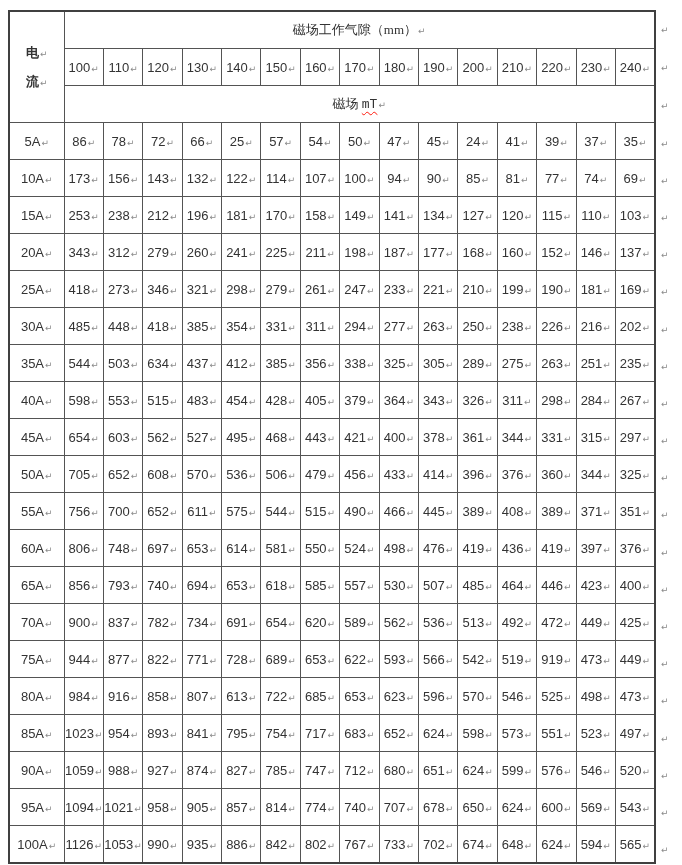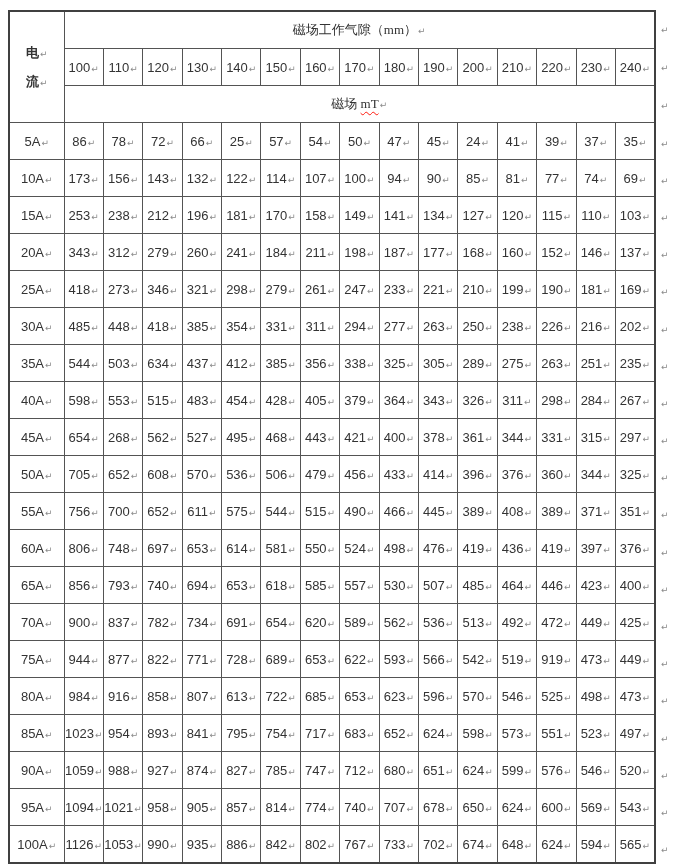--- a/index.html
+++ b/index.html
@@ -52,20 +52,21 @@
     margin-left: 1px;
     font-weight: normal;
     font-family: "DejaVu Sans", sans-serif;
   }
   .squiggle {
     text-decoration-line: underline;
     text-decoration-style: wavy;
     text-decoration-color: #ff1a0e;
     text-decoration-thickness: 1px;
     text-underline-offset: 3px;
+    font-family: Liberation Mono, monospace;
   }
   .gutter {
     margin-left: 5px;
     display: flex;
     flex-direction: column;
   }
   .row-mark {
     display: flex;
     align-items: center;
     justify-content: flex-start;
@@ -180,21 +181,21 @@
           <td><span>110</span><span class="mark">↵</span></td>
           <td><span>103</span><span class="mark">↵</span></td>
         </tr>
         <tr>
           <td><span>20A</span><span class="mark">↵</span></td>
           <td><span>343</span><span class="mark">↵</span></td>
           <td><span>312</span><span class="mark">↵</span></td>
           <td><span>279</span><span class="mark">↵</span></td>
           <td><span>260</span><span class="mark">↵</span></td>
           <td><span>241</span><span class="mark">↵</span></td>
-          <td><span>184</span><span class="mark">↵</span></td>
+          <td><span>225</span><span class="mark">↵</span></td>
           <td><span>211</span><span class="mark">↵</span></td>
           <td><span>198</span><span class="mark">↵</span></td>
           <td><span>187</span><span class="mark">↵</span></td>
           <td><span>177</span><span class="mark">↵</span></td>
           <td><span>168</span><span class="mark">↵</span></td>
           <td><span>160</span><span class="mark">↵</span></td>
           <td><span>152</span><span class="mark">↵</span></td>
           <td><span>146</span><span class="mark">↵</span></td>
           <td><span>137</span><span class="mark">↵</span></td>
         </tr>
@@ -266,21 +267,21 @@
           <td><span>343</span><span class="mark">↵</span></td>
           <td><span>326</span><span class="mark">↵</span></td>
           <td><span>311</span><span class="mark">↵</span></td>
           <td><span>298</span><span class="mark">↵</span></td>
           <td><span>284</span><span class="mark">↵</span></td>
           <td><span>267</span><span class="mark">↵</span></td>
         </tr>
         <tr>
           <td><span>45A</span><span class="mark">↵</span></td>
           <td><span>654</span><span class="mark">↵</span></td>
-          <td><span>268</span><span class="mark">↵</span></td>
+          <td><span>603</span><span class="mark">↵</span></td>
           <td><span>562</span><span class="mark">↵</span></td>
           <td><span>527</span><span class="mark">↵</span></td>
           <td><span>495</span><span class="mark">↵</span></td>
           <td><span>468</span><span class="mark">↵</span></td>
           <td><span>443</span><span class="mark">↵</span></td>
           <td><span>421</span><span class="mark">↵</span></td>
           <td><span>400</span><span class="mark">↵</span></td>
           <td><span>378</span><span class="mark">↵</span></td>
           <td><span>361</span><span class="mark">↵</span></td>
           <td><span>344</span><span class="mark">↵</span></td>

